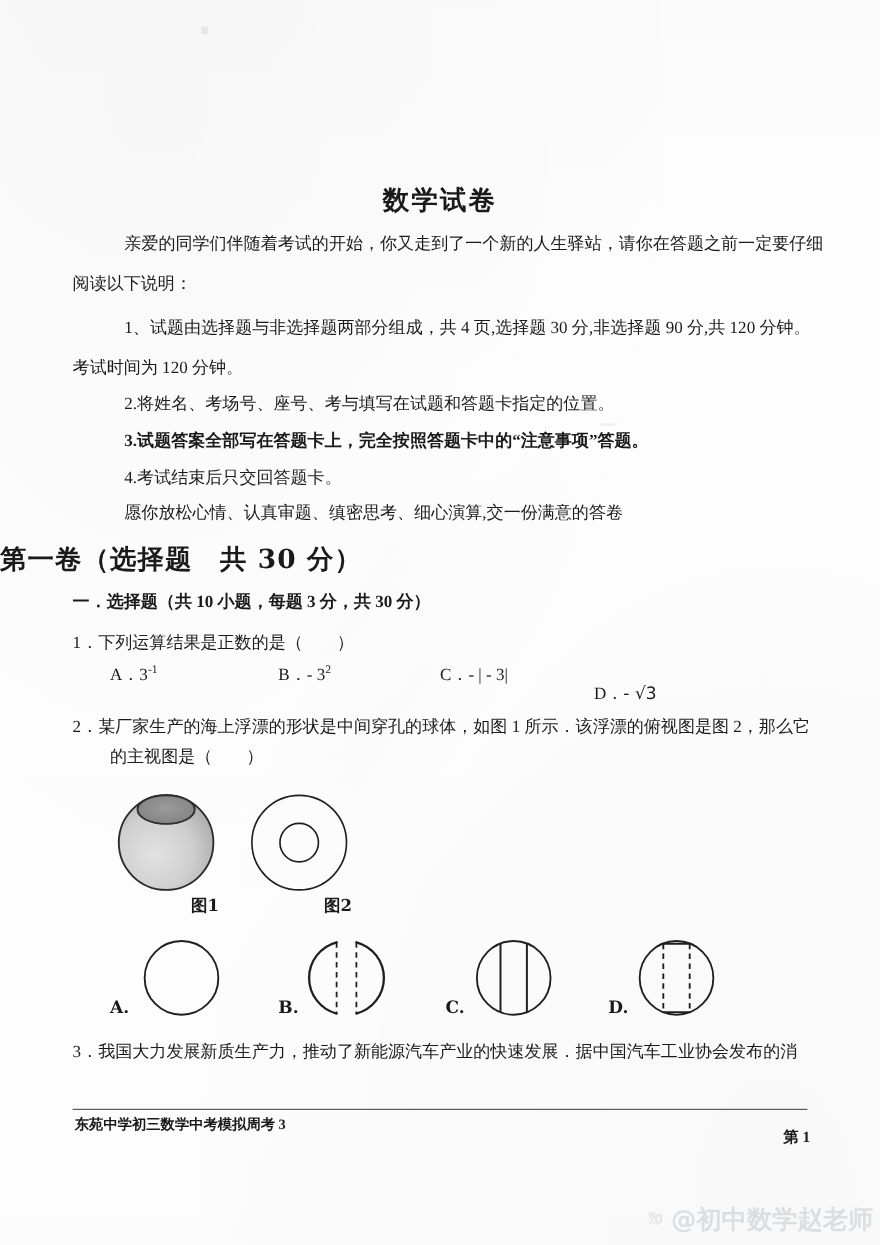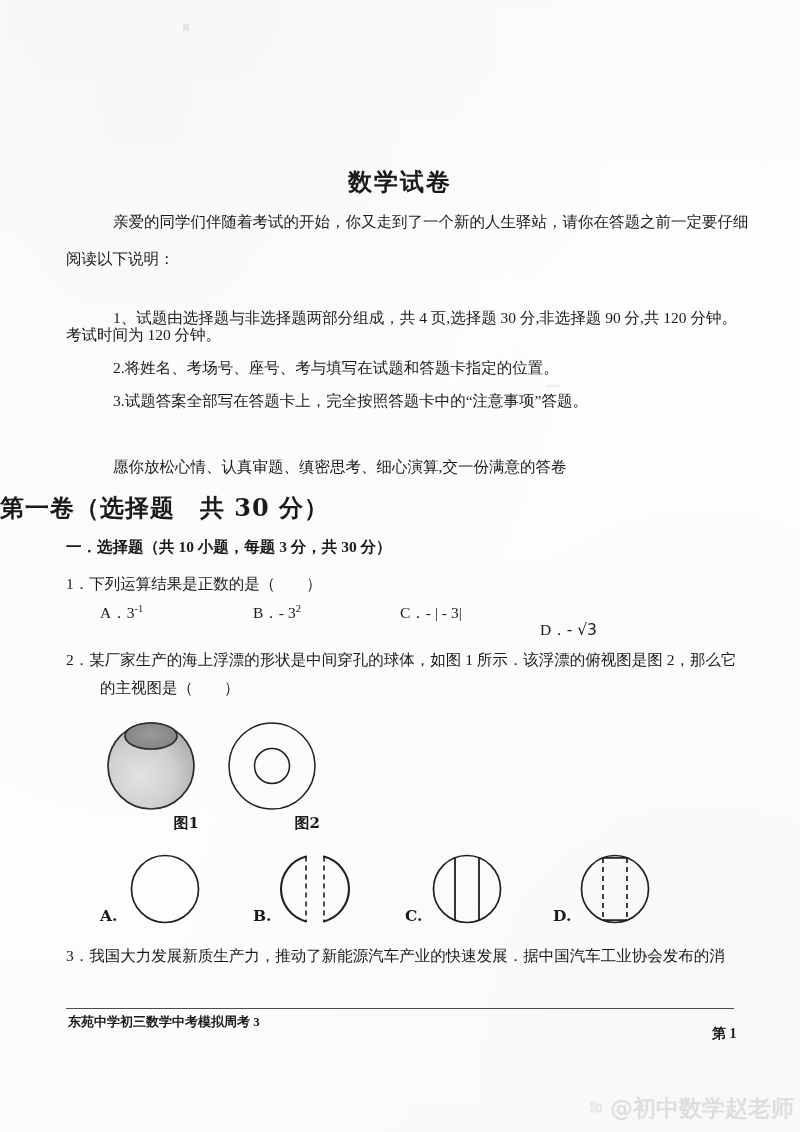--- a/index.html
+++ b/index.html
@@ -162,24 +162,25 @@
 
   <div id="scan-tint"></div>
   <div class="speck" style="left:183px;top:24px;width:6px;height:7px;"></div>
   <div class="speck" style="left:546px;top:385px;width:13px;height:2px;opacity:.4;"></div>
 
   <div class="doc-title">数学试卷</div>
 
   <div class="para" style="top:211px;left:113px;">亲爱的同学们伴随着考试的开始，你又走到了一个新的人生驿站，请你在答题之前一定要仔细</div>
   <div class="para" style="top:248px;left:66px;">阅读以下说明：</div>
 
-  <div class="para" style="top:307px;left:113px;text-align:right;">1、试题由选择题与非选择题两部分组成，共 4 页,选择题 30 分,非选择题 90 分,共 120 分钟。</div>
+  <div class="para" style="top:288px;left:113px;text-align:right;">1、试题由选择题与非选择题两部分组成，共 4 页,选择题 30 分,非选择题 90 分,共 120 分钟。</div>
   <div class="para" style="top:324px;left:66px;">考试时间为 120 分钟。</div>
   <div class="para" style="top:357px;left:113px;">2.将姓名、考场号、座号、考与填写在试题和答题卡指定的位置。</div>
-  <div class="para" style="top:390px;left:113px;">3.试题答案全部写在答题卡上，完全按照答题卡中的“注意事项”答题。</div>
+  <div class="para" style="top:390px;left:113px;font-weight:bold;">3.试题答案全部写在答题卡上，完全按照答题卡中的“注意事项”答题。</div>
+  <div class="para" style="top:424px;left:113px;">4.考试结束后只交回答题卡。</div>
   <div class="para" style="top:456px;left:113px;">愿你放松心情、认真审题、缜密思考、细心演算,交一份满意的答卷</div>
 
   <div class="vol-heading">第一卷（选择题　共 30 分）</div>
   <div class="sec-heading">一．选择题（共 10 小题，每题 3 分，共 30 分）</div>
 
   <div class="q-line" style="top:574px;left:66px;">1．下列运算结果是正数的是（　　）</div>
 
   <div class="opt-row" style="top:603px;left:0;">
     <span class="opt" style="left:100px;">
       <span>A．</span><span>3</span><sup>-1</sup>

